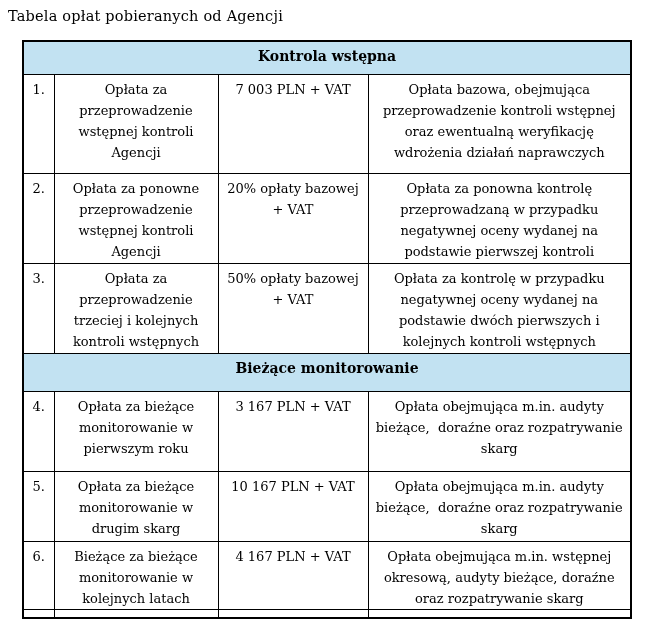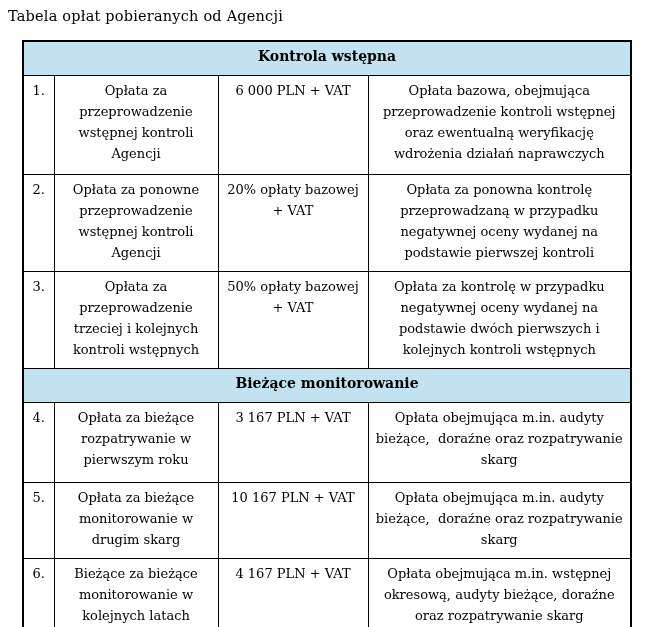--- a/index.html
+++ b/index.html
@@ -21,37 +21,37 @@
     width:608px;
     border-collapse:collapse;
     table-layout:fixed;
     border:2px solid #000;
     font-size:13px;
   }
   table.fees td{
     border:1px solid #000;
     vertical-align:top;
     text-align:center;
-    padding:4px 4px 8px 4px;
+    padding:4px 4px 0 4px;
     line-height:21px;
     overflow:hidden;
   }
   td.section-hdr{
     background:#c2e2f2;
     text-align:left;
     vertical-align:middle;
     font-weight:bold;
     font-size:14px;
     padding:0 0 0 14px;
   }
   .h1{height:33px}
   .r1{height:99px}
   .r2{height:90px}
   .r3{height:90px}
-  .h2{height:30px}
+  .h2{height:38px}
   .r4{height:80px}
   .r5{height:70px}
   .r6{height:66px}
   .stub td{height:3px;padding:0;}
   td.desc{white-space:pre-wrap;}
   td.num{padding-left:0;padding-right:0;}
 </style>
 </head>
 <body>
 
@@ -68,21 +68,21 @@
     </colgroup>
 
     <tbody>
         <tr class="h1">
       <td class="section-hdr" colspan="4">Kontrola wstępna</td>
     </tr>
 
     <tr class="r1">
       <td class="num">1.</td>
       <td class="name">Opłata za przeprowadzenie wstępnej kontroli Agencji</td>
-      <td class="fee">6 000 PLN + VAT</td>
+      <td class="fee">7 003 PLN + VAT</td>
       <td class="desc">Opłata bazowa, obejmująca przeprowadzenie kontroli wstępnej oraz ewentualną weryfikację wdrożenia działań naprawczych</td>
     </tr>
 
     <tr class="r2">
       <td class="num">2.</td>
       <td class="name">Opłata za ponowne przeprowadzenie wstępnej kontroli Agencji</td>
       <td class="fee">20% opłaty bazowej + VAT</td>
       <td class="desc">Opłata za ponowna kontrolę przeprowadzaną w przypadku negatywnej oceny wydanej na podstawie pierwszej kontroli</td>
     </tr>
 
@@ -92,21 +92,21 @@
       <td class="fee">50% opłaty bazowej + VAT</td>
       <td class="desc">Opłata za kontrolę w przypadku negatywnej oceny wydanej na podstawie dwóch pierwszych i kolejnych kontroli wstępnych</td>
     </tr>
 
     <tr class="h2">
       <td class="section-hdr" colspan="4">Bieżące monitorowanie</td>
     </tr>
 
     <tr class="r4">
       <td class="num">4.</td>
-      <td class="name">Opłata za bieżące rozpatrywanie w pierwszym roku</td>
+      <td class="name">Opłata za bieżące monitorowanie w pierwszym roku</td>
       <td class="fee">3 167 PLN + VAT</td>
       <td class="desc">Opłata obejmująca m.in. audyty bieżące,  doraźne oraz rozpatrywanie skarg</td>
     </tr>
 
     <tr class="r5">
       <td class="num">5.</td>
       <td class="name">Opłata za bieżące monitorowanie w drugim skarg</td>
       <td class="fee">10 167 PLN + VAT</td>
       <td class="desc">Opłata obejmująca m.in. audyty bieżące,  doraźne oraz rozpatrywanie skarg</td>
     </tr>

